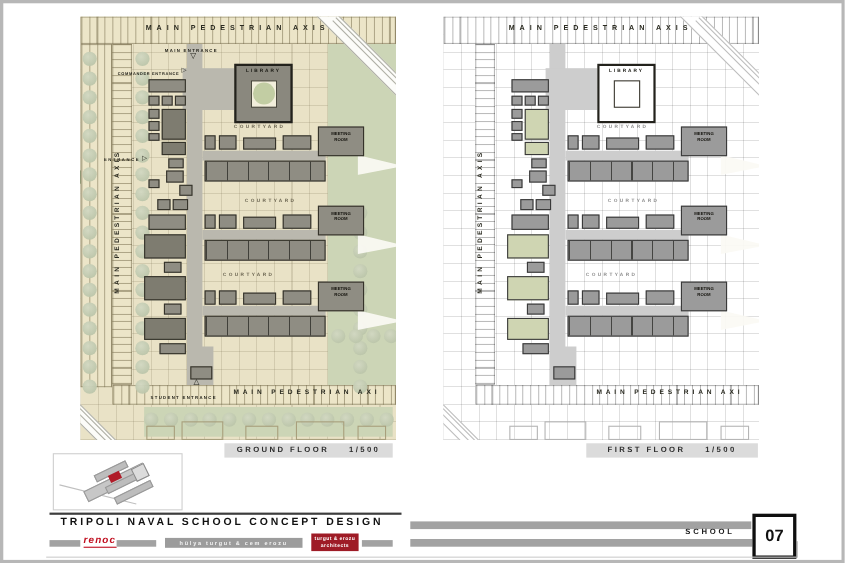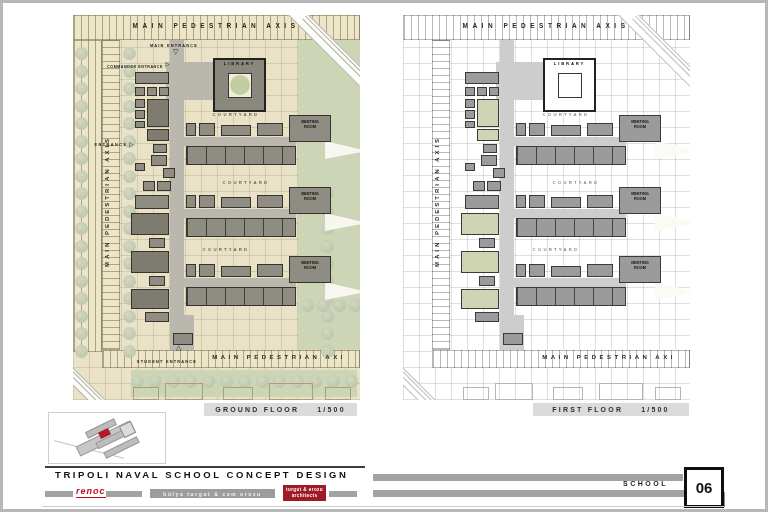--- a/index.html
+++ b/index.html
@@ -356,15 +356,15 @@
 <div id="credit">hülya turgut &amp; cem erozu</div>
 <div id="badge">
   <span>turgut &amp; erozu</span>
   <span>architects</span>
 </div>
 <div class="gbar" id="lg3"></div>
 
 <div class="gbar tall" id="rbar1"></div>
 <div id="school">SCHOOL</div>
 <div class="gbar tall" id="rbar2"></div>
-<div id="numbox">06</div>
+<div id="numbox">07</div>
 <div id="botline"></div>
 <div id="cornertick"></div>
 
 </body></html>

